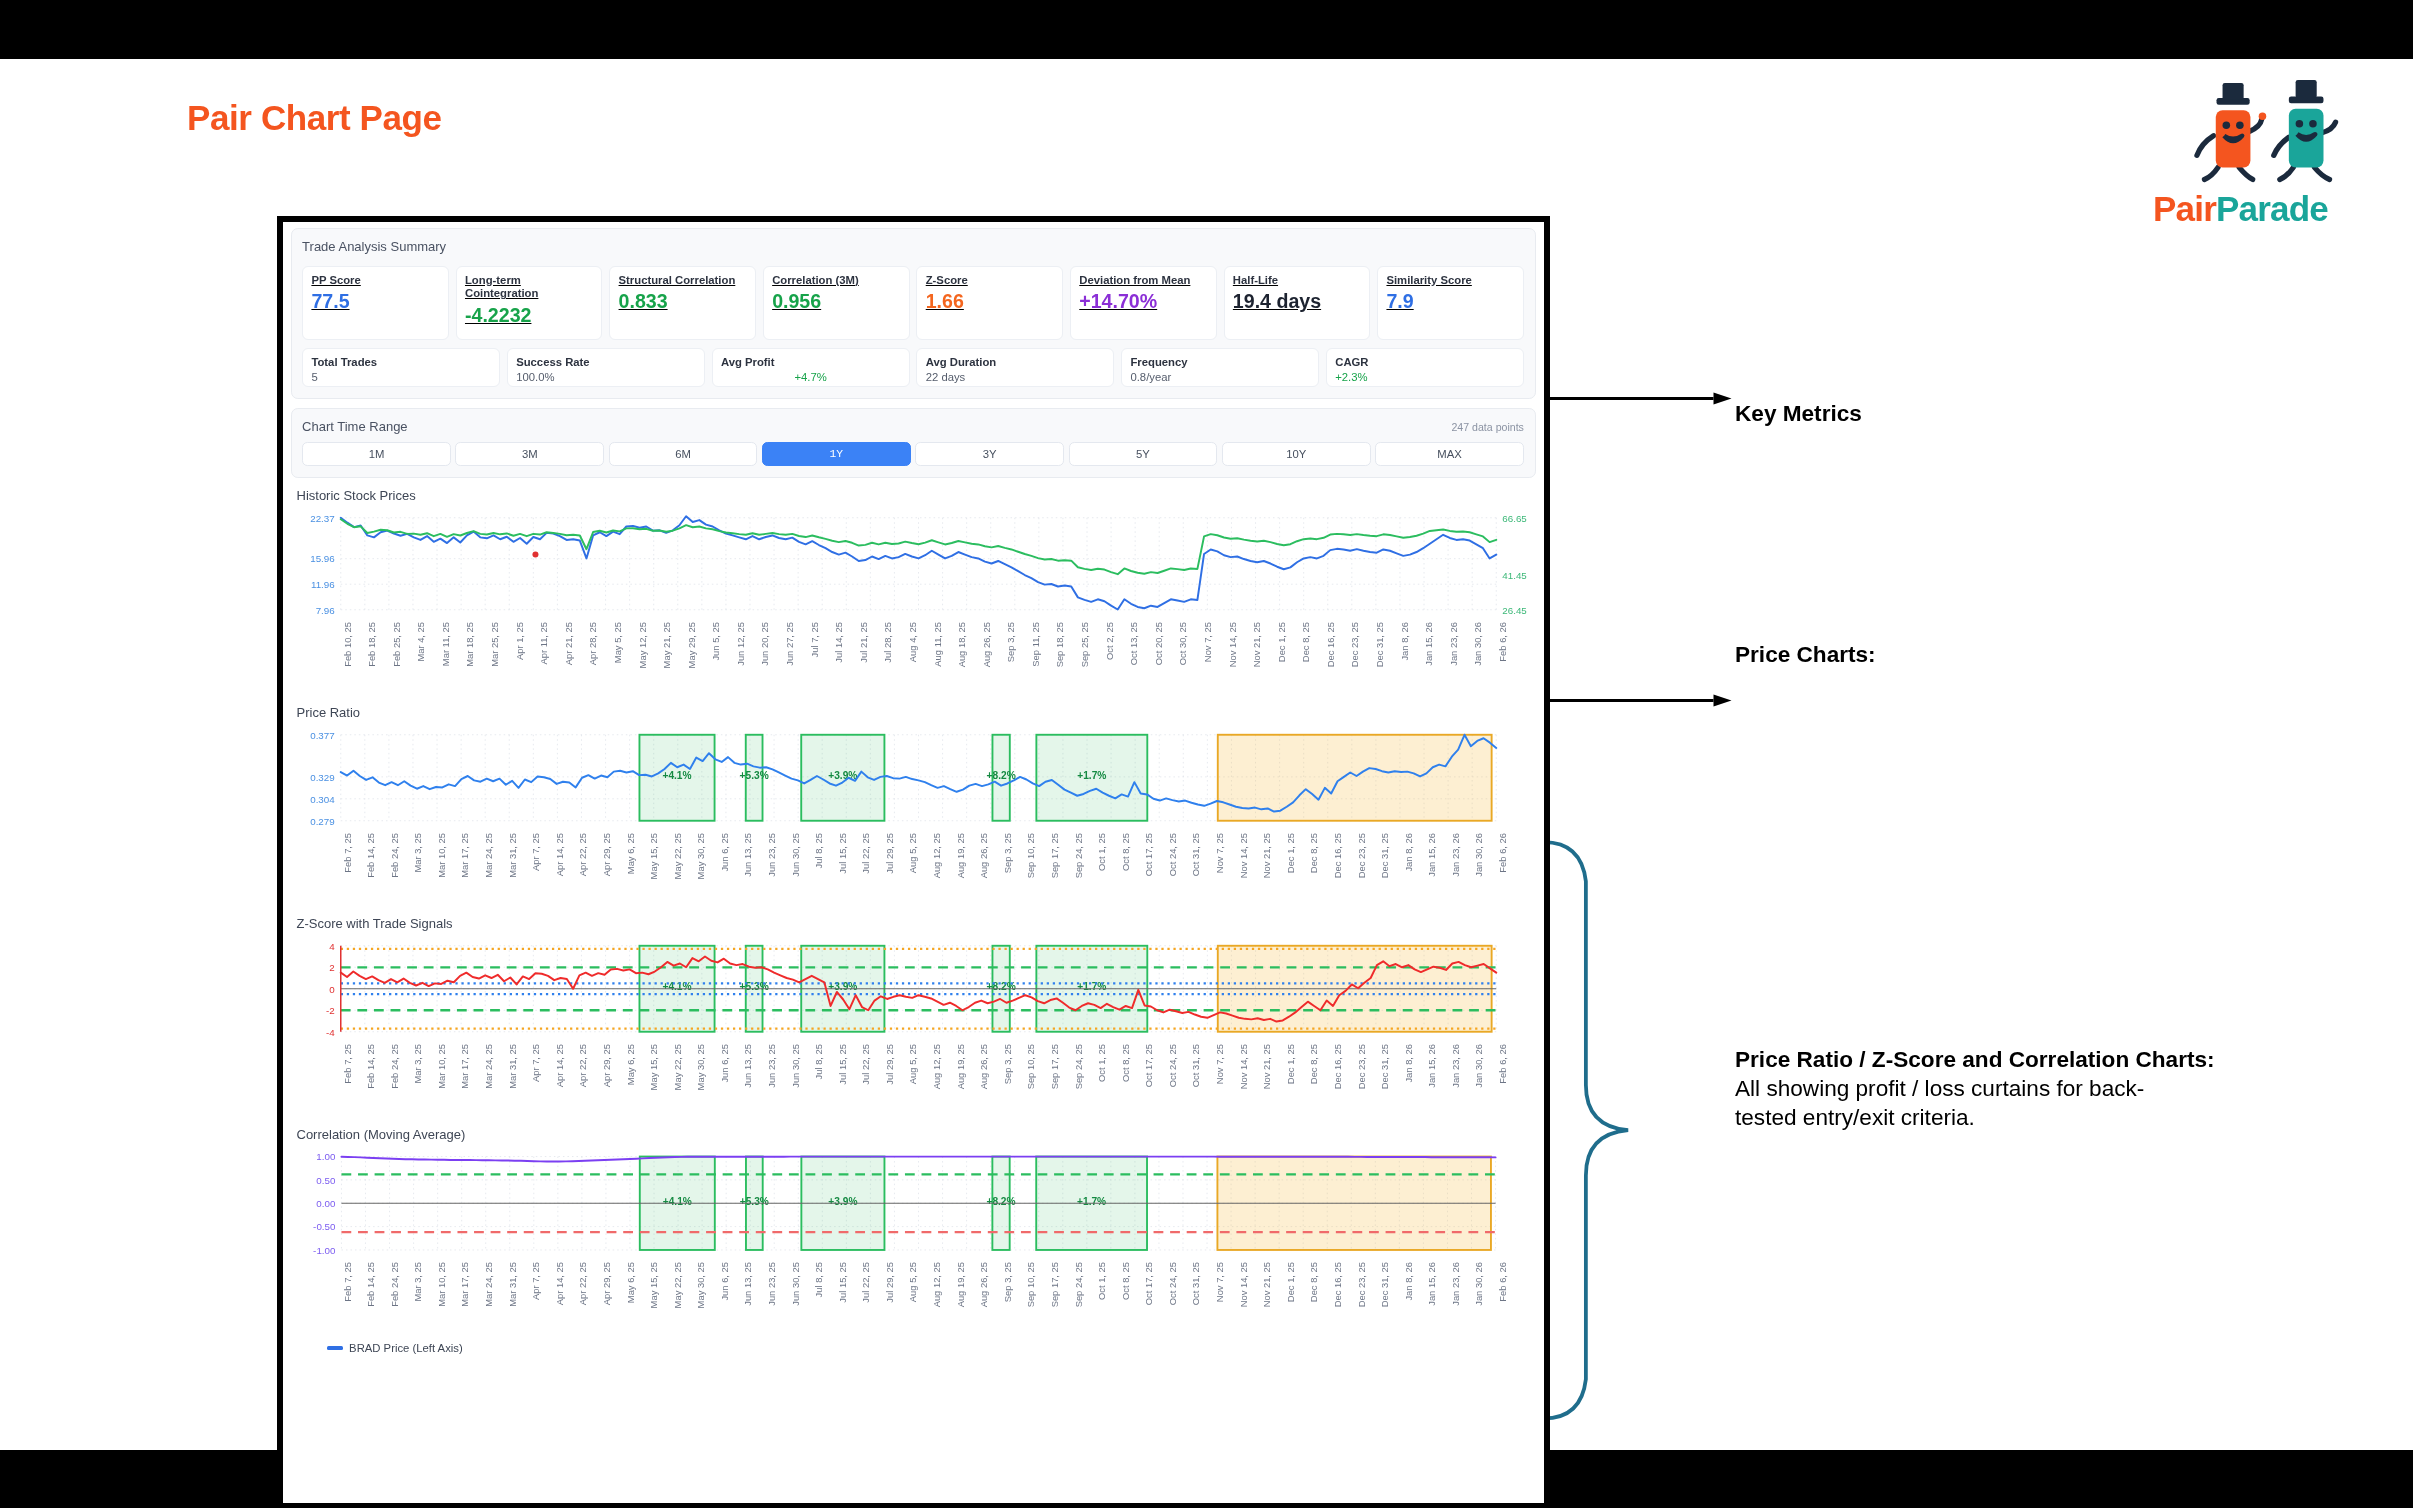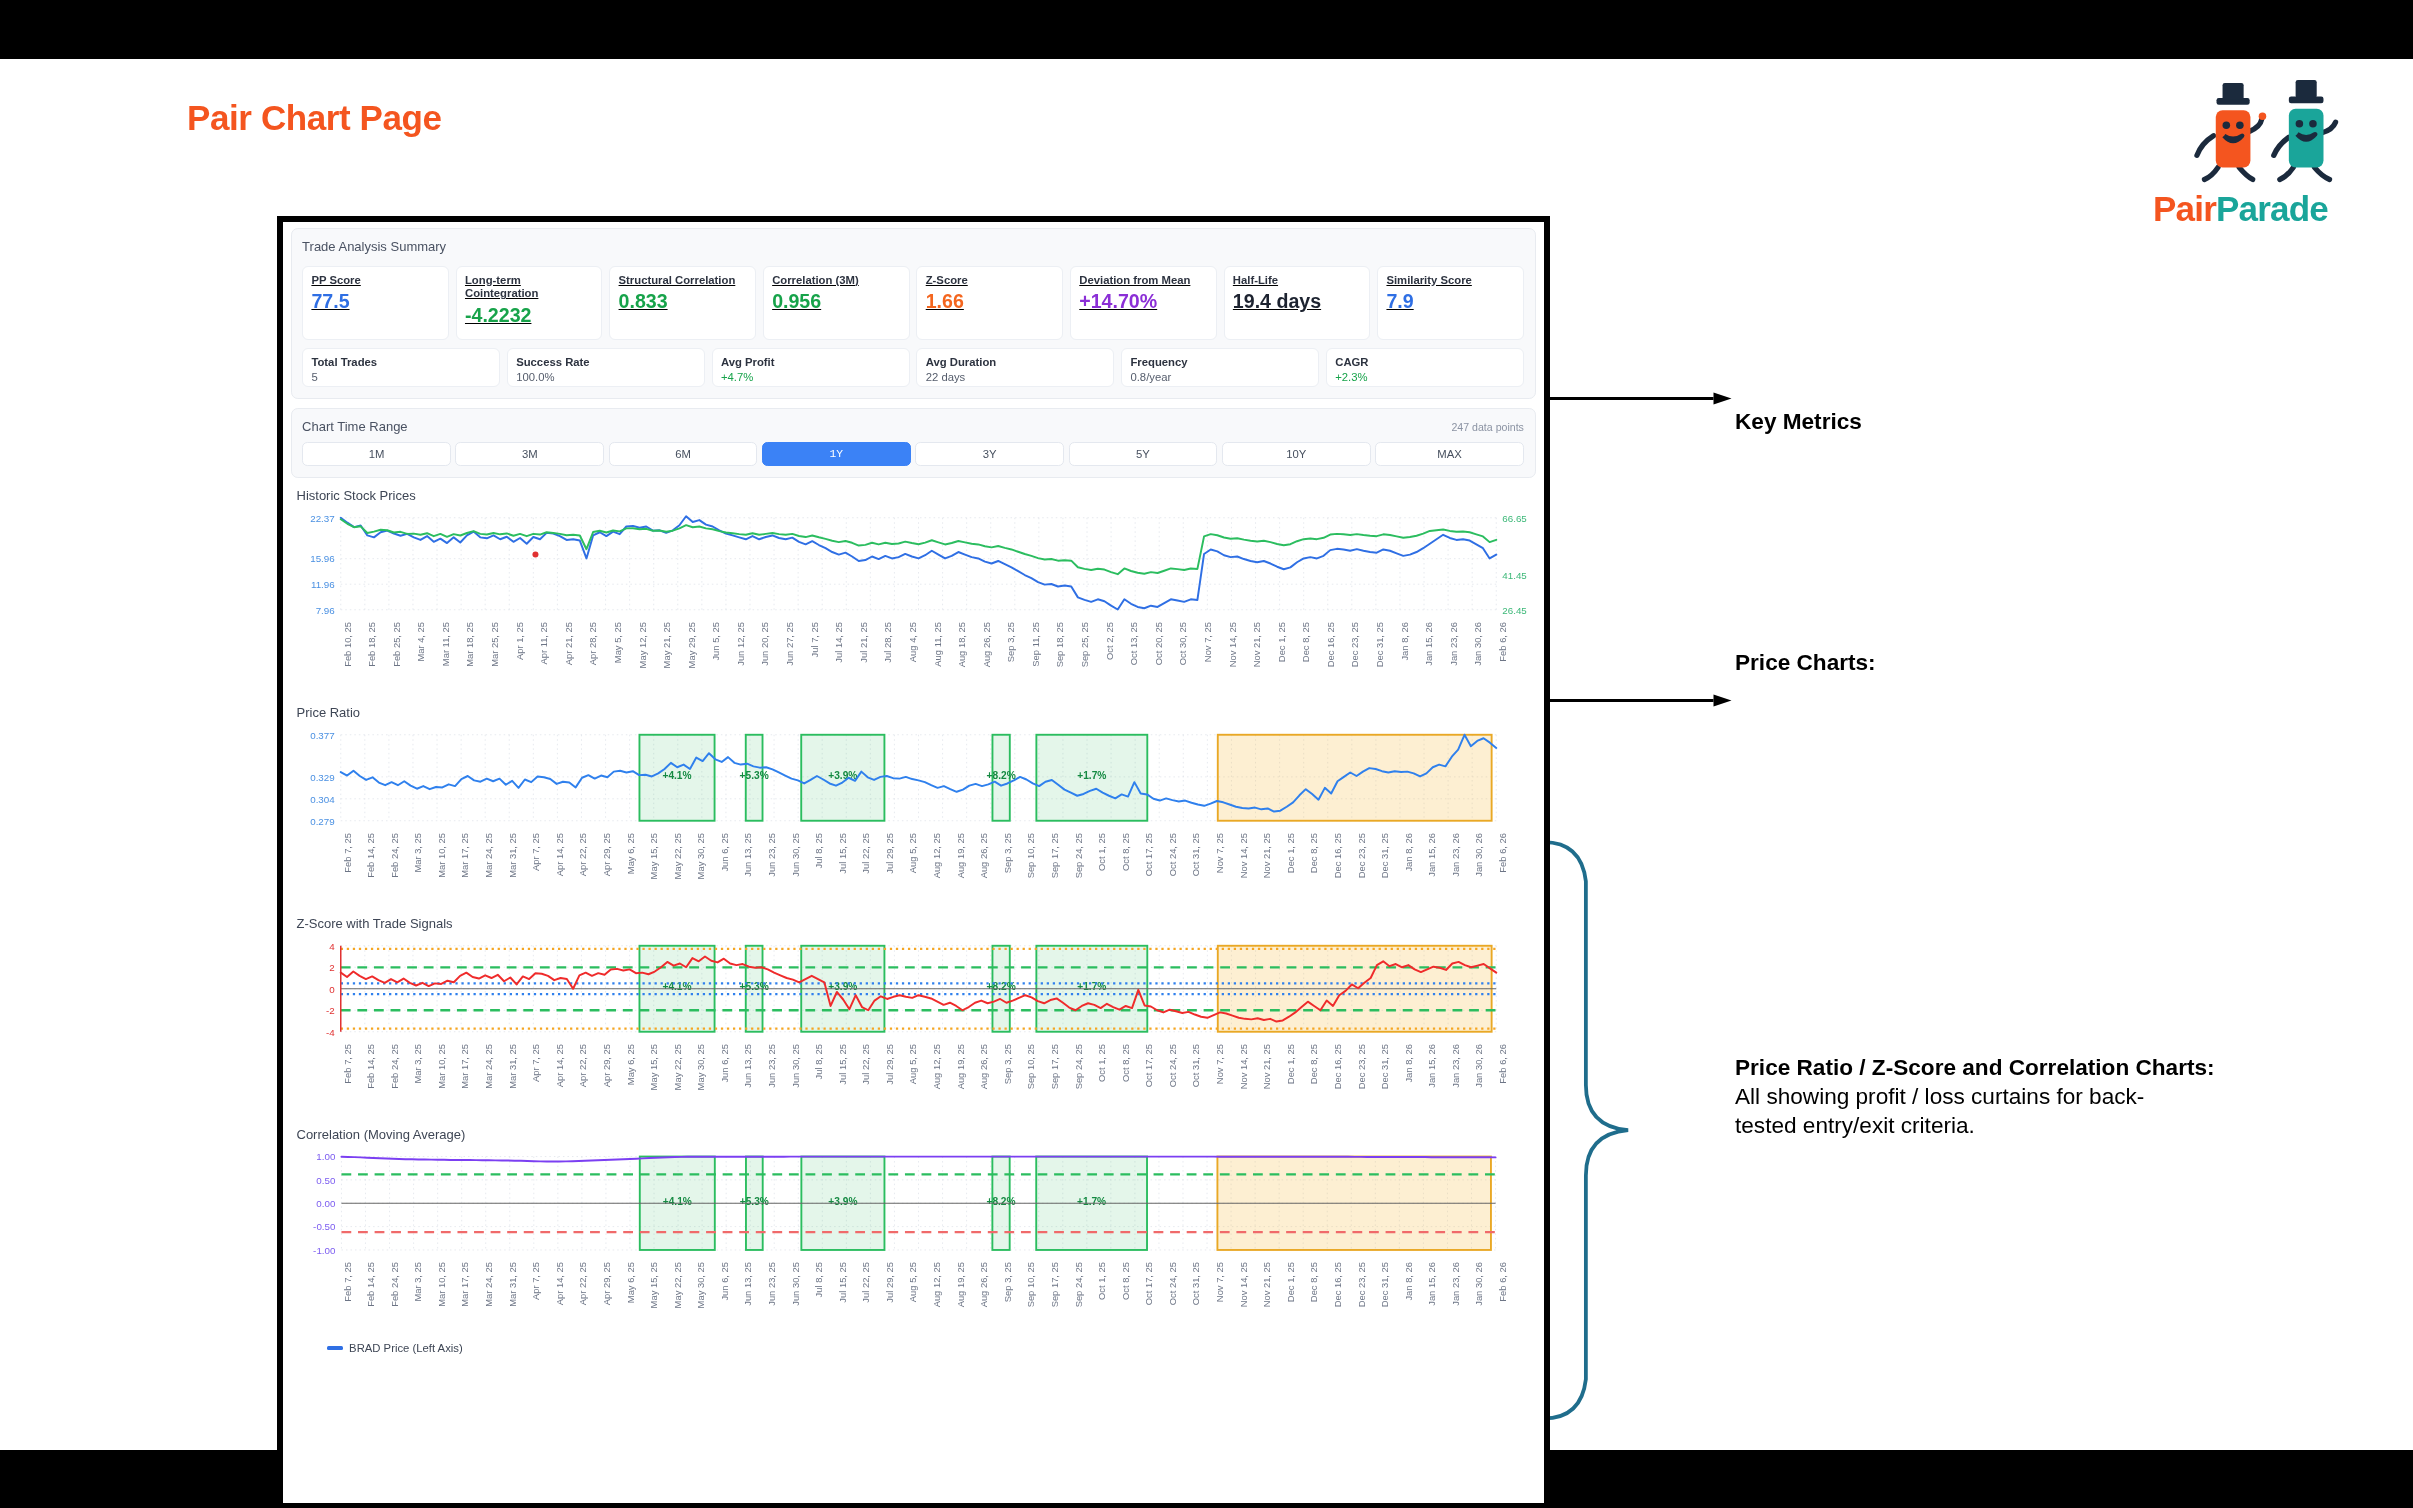--- a/index.html
+++ b/index.html
@@ -72,21 +72,21 @@
   .xlab {
     position: absolute; top: 0;
     font-size: 9.4px; color: #6d7586; white-space: nowrap;
     transform-origin: left top; transform: rotate(-90deg) translateX(-100%);
   }
   .legend-row { display: flex; align-items: center; gap: 6px; margin: 1.5px 0 0 36px; }
   .legend-swatch { width: 16.6px; height: 3.8px; border-radius: 1.5px; background: #2f6fe4; }
   .legend-text { font-size: 11.3px; color: #3e4655; }
 
   
-  .anno-head { font-size: 22.6px; font-weight: bold; color: #000; line-height: 1.28; margin-top: 8px; }
+  .anno-head { font-size: 22.6px; font-weight: bold; color: #000; line-height: 1.28; }
   .anno-body { font-size: 22.6px; color: #000; line-height: 1.28; }
   #anno1 { position: absolute; left: 1735px; top: 341px; }
   #anno2 { position: absolute; left: 1735px; top: 582px; }
   #anno3 { position: absolute; left: 1735px; top: 987px; }
   .arrow-svg { position: absolute; }
 </style>
 </head>
 <body>
 
 <div id="stage">
@@ -198,21 +198,21 @@
               <div class="metric-card short">
                 <div class="metric-label">Total Trades</div>
                 <div class="metric-value sm" style="color: rgb(85, 93, 108);">5</div>
               </div>
               <div class="metric-card short">
                 <div class="metric-label">Success Rate</div>
                 <div class="metric-value sm" style="color: rgb(85, 93, 108);">100.0%</div>
               </div>
               <div class="metric-card short">
                 <div class="metric-label">Avg Profit</div>
-                <div class="metric-value sm" style="color: rgb(23, 163, 74);">+4.7%</div>
+                <div class="metric-value sm" style="color: rgb(23, 163, 74); text-align: center;">+4.7%</div>
               </div>
               <div class="metric-card short">
                 <div class="metric-label">Avg Duration</div>
                 <div class="metric-value sm" style="color: rgb(85, 93, 108);">22 days</div>
               </div>
               <div class="metric-card short">
                 <div class="metric-label">Frequency</div>
                 <div class="metric-value sm" style="color: rgb(85, 93, 108);">0.8/year</div>
               </div>
               <div class="metric-card short">

